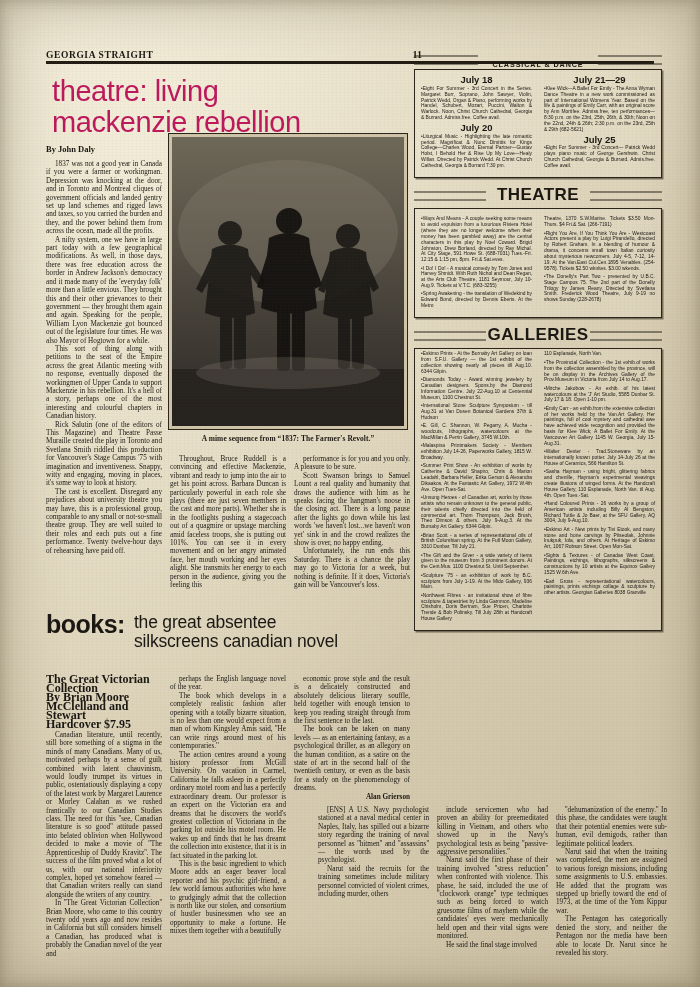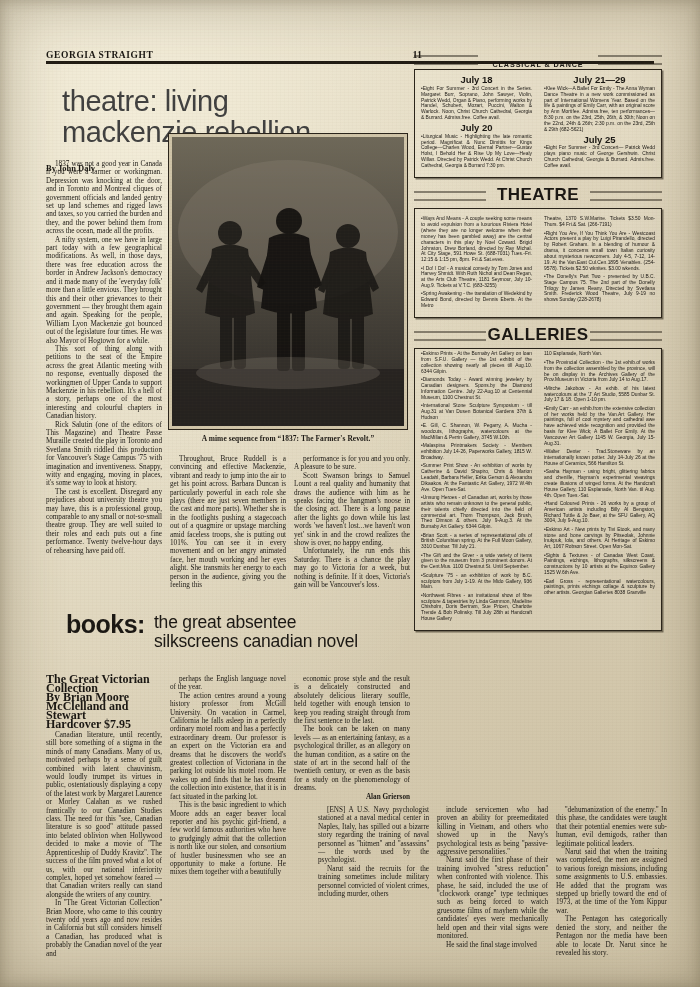--- a/index.html
+++ b/index.html
@@ -45,26 +45,26 @@
   .folio{ font-weight:bold; font-size:10px; margin-right:232px;}
   .mast-rule{
     position:absolute; left:46px; top:61px; width:608px; height:3px;
     background:#211c14;
   }
 
   
   .left-col{ position:absolute; left:46px; top:70px; width:362px; }
 
   h1.headline{
-    margin:16px; padding:0;
+    margin:6px; padding:0;
     font-family:"Liberation Sans", sans-serif;
     font-weight:normal;
     font-size:29px; line-height:1.06;
     letter-spacing:-.4px;
-    color:#404040;
+    color:#be185d;
   }
   h1.headline .l2{ display:block; }
   .byline{
     font-family:"Liberation Serif", serif;
     font-weight:bold; font-size:8.5px; margin:7px 0 6px 0;
   }
 
   
   .photo-wrap{
     position:absolute; left:168px; top:133px; width:240px;
@@ -92,21 +92,21 @@
     hyphens:auto;
   }
   .bodytext p.first{ text-indent:9px; }
 
   .col-a{ position:absolute; left:46px; top:160px; width:116px; }
   .col-b{ position:absolute; left:170px; top:455px; width:116px; }
   .col-c{ position:absolute; left:294px; top:455px; width:116px; }
 
   
   .books-hd{ position:absolute; left:46px; top:612px; width:370px;
-    display:flex; align-items:flex-start; gap:9px;margin-left:20px;}
+    display:flex; align-items:flex-start; gap:9px;}
   .books-word{
     font-family:"Liberation Sans", sans-serif;
     font-weight:bold; font-size:25px; line-height:.96; letter-spacing:-.5px;
   }
   .books-sub{
     font-family:"Liberation Sans", sans-serif;
     font-size:17.5px; line-height:1.09; letter-spacing:-.2px; padding-top:1px;
   }
   .books-sub span{ display:block; }
   .bookmeta{
@@ -291,20 +291,21 @@
       <div>Hardcover $7.95</div>
     </div>
     <div class="bodytext">
       <p>Canadian literature, until recently, still bore something of a stigma in the minds of many Canadians. Many of us, motivated perhaps by a sense of guilt combined with latent chauvinism, would loudly trumpet its virtues in public, ostentatiously displaying a copy of the latest work by Margaret Laurence or Morley Calahan as we rushed frantically to our Canadian Studies class. The need for this ''see, Canadian literature is so good'' attitude passed into belated oblivion when Hollywood decided to make a movie of ''The Apprenticeship of Duddy Kravitz''. The success of the film proved what a lot of us, with our national inferiority complex, hoped yet somehow feared — that Canadian writers really can stand alongside the writers of any country.</p>
       <p>In ''The Great Victorian Collection'' Brian Moore, who came to this country twenty odd years ago and now resides in California but still considers himself a Canadian, has produced what is probably the Canadian novel of the year and</p>
     </div>
   </div>
 
   <div class="bk-b bodytext">
     <p>perhaps the English language novel of the year.</p>
+    <p>The book which develops in a completely realistic fashion after opening with a totally bizarre situation, is no less than one would expect from a man of whom Kingsley Amis said, ''He can write rings around most of his contemporaries.''</p>
     <p>The action centres around a young history professor from McGill University. On vacation in Carmel, California he falls asleep in a perfectly ordinary motel room and has a perfectly extraordinary dream. Our professor is an expert on the Victorian era and dreams that he discovers the world's greatest collection of Victoriana in the parking lot outside his motel room. He wakes up and finds that he has dreamt the collection into existence, that it is in fact situated in the parking lot.</p>
     <p>This is the basic ingredient to which Moore adds an eager beaver local reporter and his psychic girl-friend, a few world famous authorities who have to grudgingly admit that the collection is north like our stolen, and consortium of hustler businessmen who see an opportunity to make a fortune. He mixes them together with a beautifully</p>
   </div>
 
   <div class="bk-c bodytext">
     <p>economic prose style and the result is a delicately constructed and absolutely delicious literary souffle, held together with enough tension to keep you reading straight through from the first sentence to the last.</p>
     <p>The book can be taken on many levels — as an entertaining fantasy, as a psychological thriller, as an allegory on the human condition, as a satire on the state of art in the second half of the twentieth century, or even as the basis for a study on the phenomenology of dreams.</p>
     <p style="text-indent:0;text-align:right;font-weight:bold;">Alan Grierson</p>
   </div>
 

